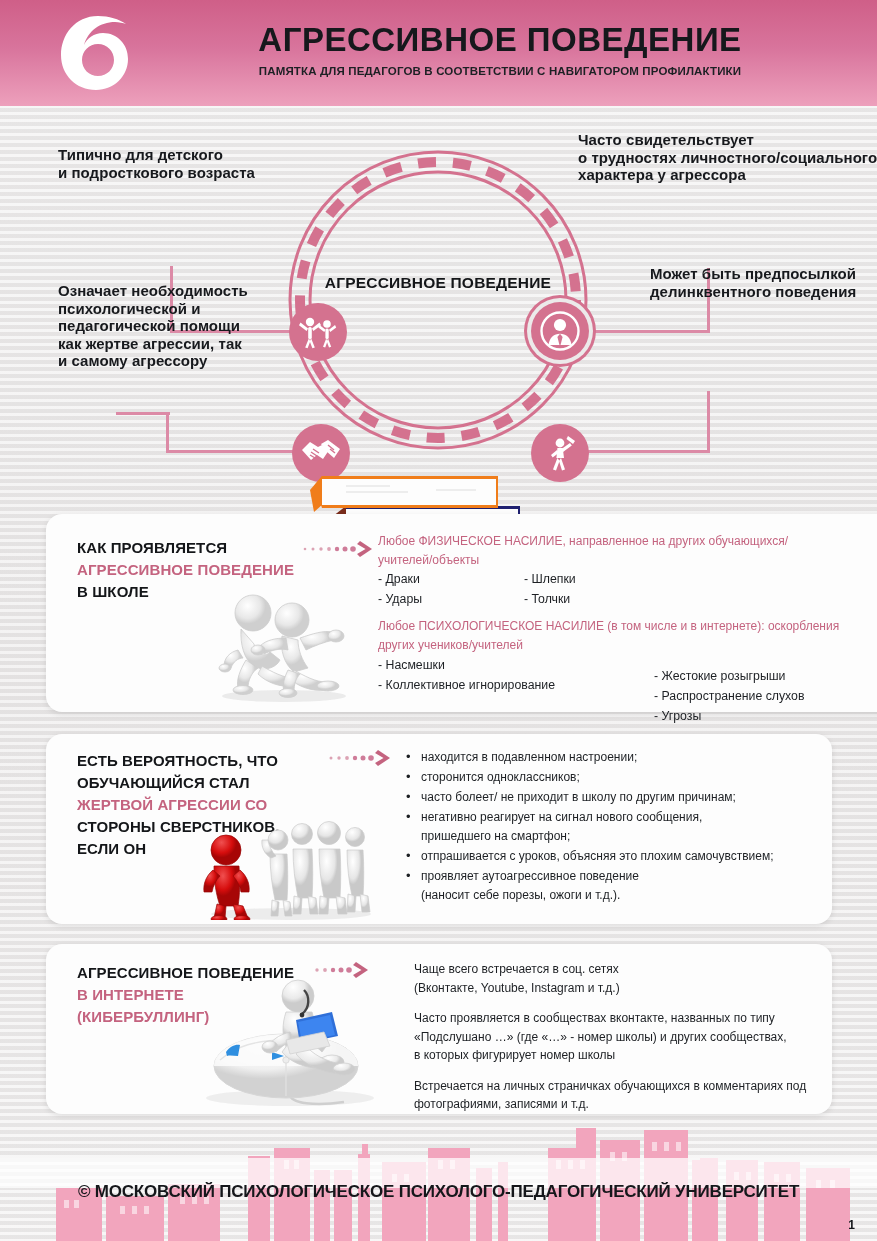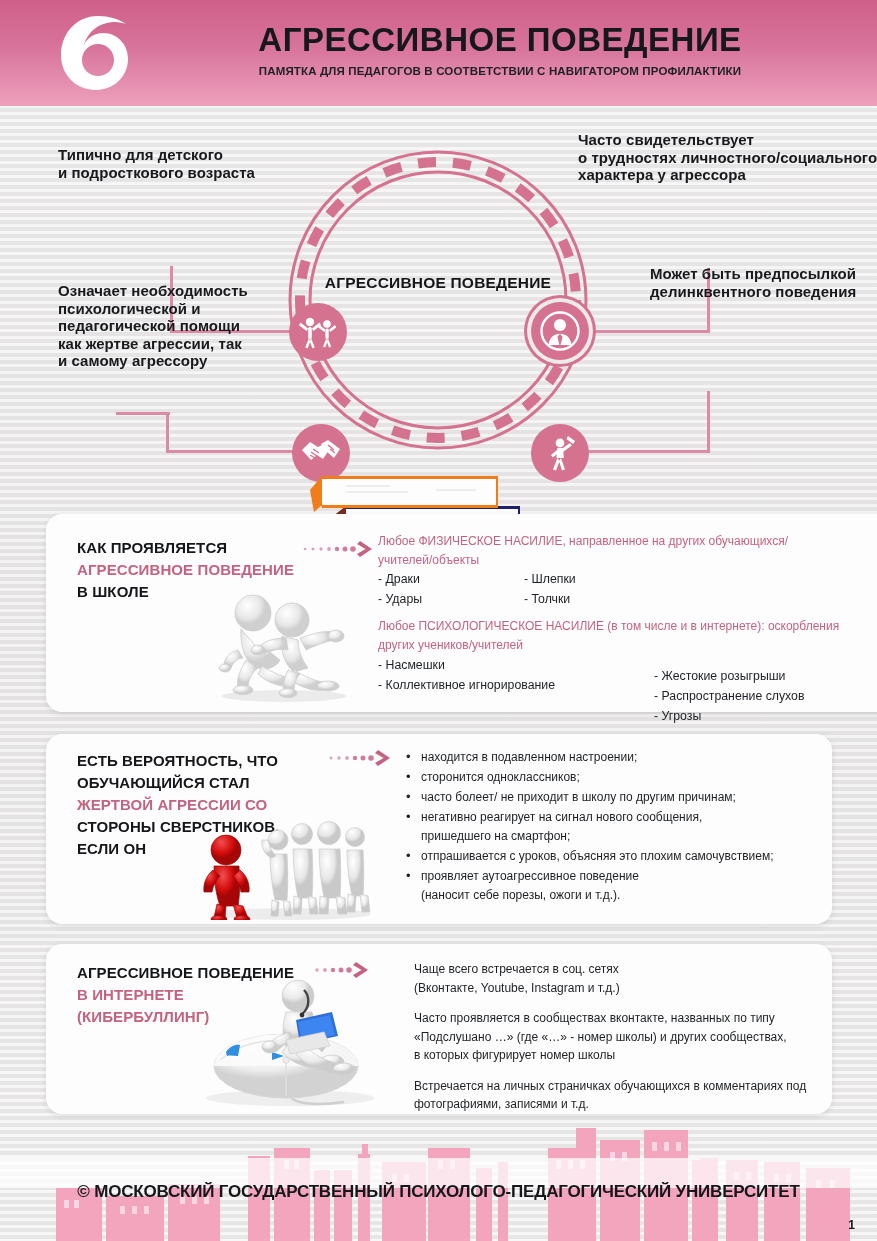--- a/index.html
+++ b/index.html
@@ -593,16 +593,16 @@
           <rect x="774" y="48" width="5" height="8"></rect>
             <rect x="786" y="48" width="5" height="8"></rect>
           <rect x="816" y="54" width="5" height="8"></rect>
             <rect x="830" y="54" width="5" height="8"></rect>
         </g>
       </svg>
     </div>
     <div class="foot-band"></div>
   </div>
 
-  <div class="foot-text">© МОСКОВСКИЙ ГОСУДАРСТВЕННЫЙ ПСИХОЛОГО-ПЕДАГОГИЧЕСКИЙ УНИВЕРСИТЕТ</div>
+  <div class="foot-text">© МОСКОВСКИЙ ПСИХОЛОГИЧЕСКОЕ ПСИХОЛОГО-ПЕДАГОГИЧЕСКИЙ УНИВЕРСИТЕТ</div>
   <div class="page-num">1</div>
 
 </div>
 
 </body></html>

